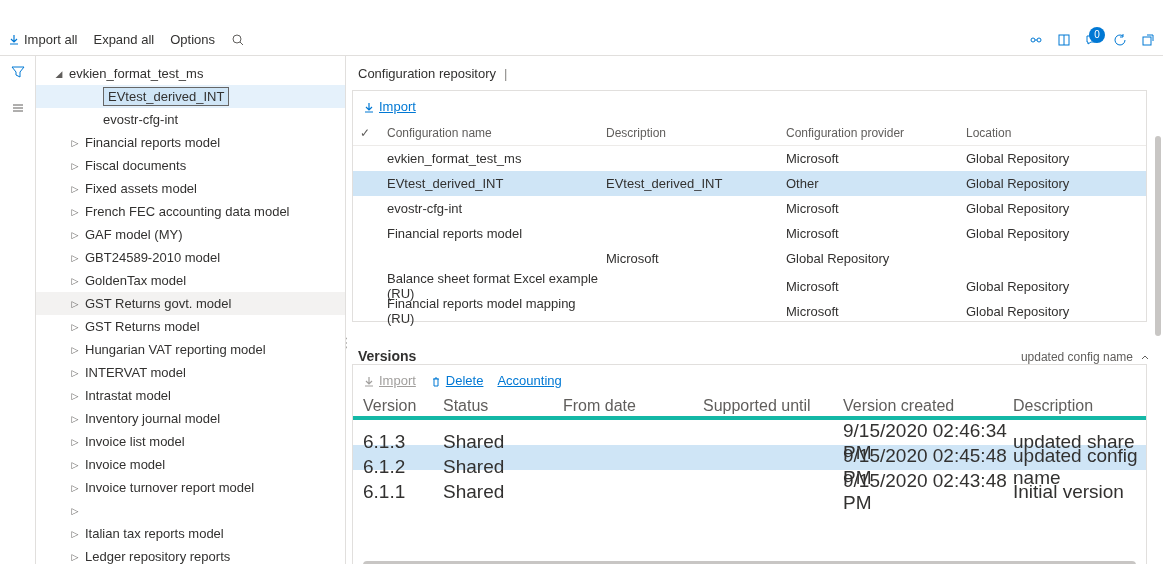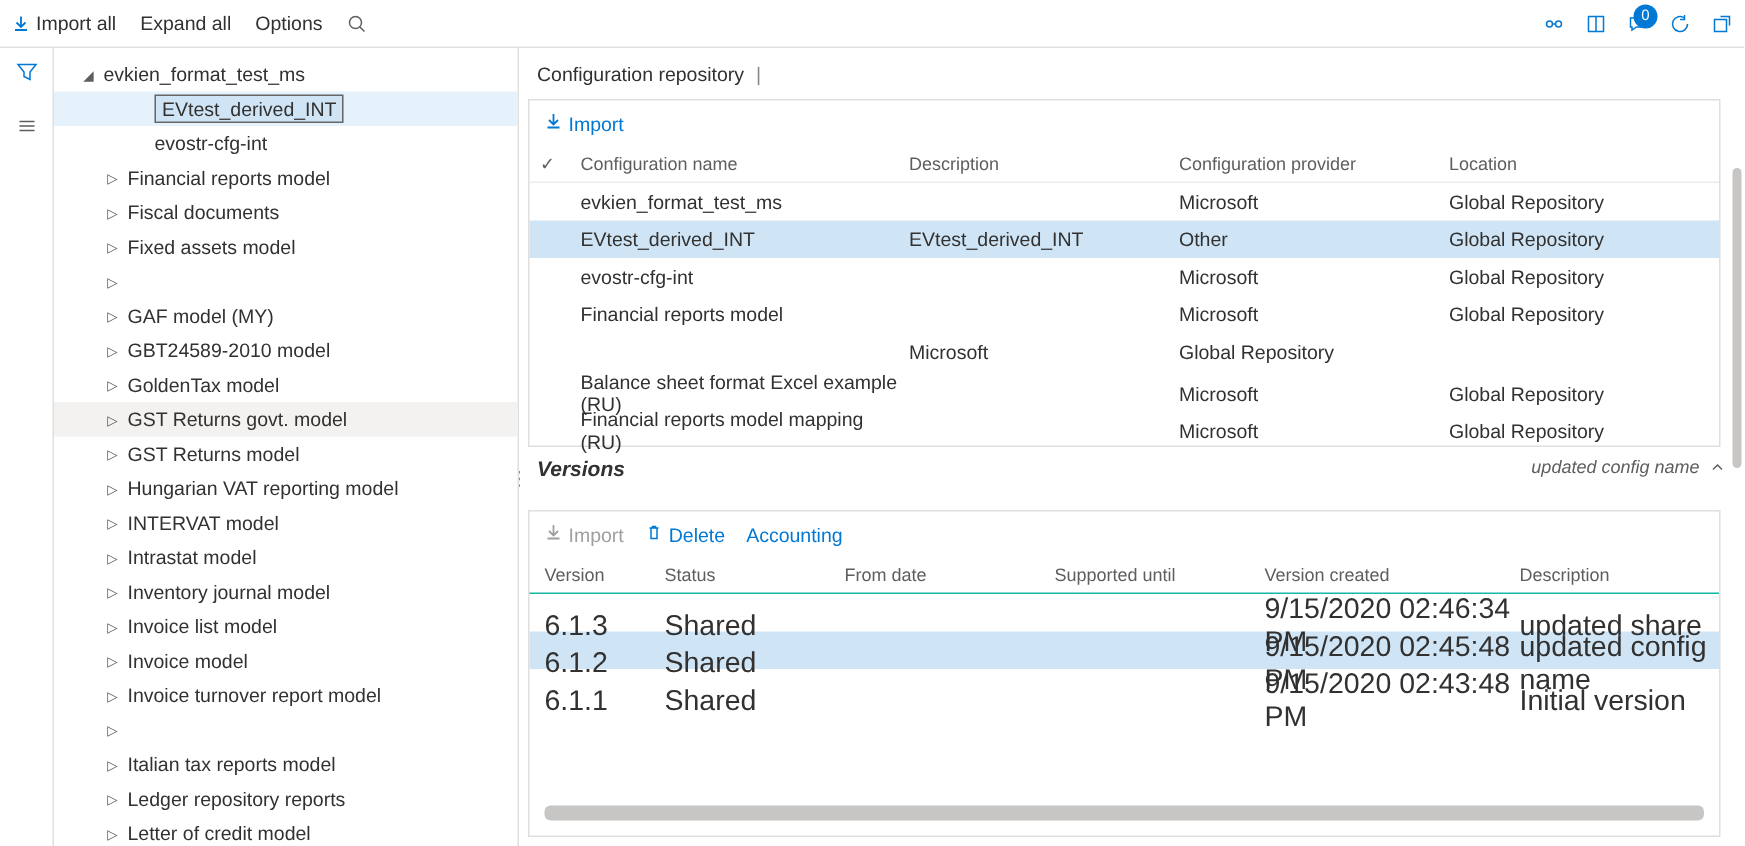--- a/index.html
+++ b/index.html
@@ -1,46 +1,46 @@
 <!DOCTYPE html>
 <html><head>
 <meta charset="utf-8">
 <style>
   * { box-sizing: border-box; margin: 0; padding: 0; }
   body { font-family: "Segoe UI", Tahoma, sans-serif; font-size: 13px; color: #323130; background: #fff; width: 1163px; height: 564px; overflow: hidden; }
-  .toolbar { display: flex; align-items: center; height: 32px; border-bottom: 1px solid #e1dfdd; padding: 0 8px; gap: 16px; }
+  .toolbar { display: flex; align-items: center; height: 32px; border-bottom: 1px solid #e1dfdd; padding: 0 8px; gap: 16px; margin-top: 24px; }
   .toolbar .left { display: flex; gap: 16px; align-items: center; }
   .toolbar .right { margin-left: auto; display: flex; gap: 14px; align-items: center; color: #0078d4; }
   .toolbar .item { display: flex; align-items: center; gap: 4px; cursor: pointer; color: #323130; }
   .main { display: flex; height: calc(100% - 32px); }
   .left-rail { width: 36px; border-right: 1px solid #e1dfdd; display: flex; flex-direction: column; align-items: center; padding-top: 8px; gap: 20px; color: #0078d4; }
   .tree-panel { width: 310px; border-right: 1px solid #e1dfdd; overflow-y: auto; padding: 6px 0; }
   .tree-row { display: flex; align-items: center; height: 23px; padding-left: 10px; gap: 5px; cursor: pointer; white-space: nowrap; }
   .tree-row .tri { width: 10px; font-size: 9px; color: #605e5c; display: inline-block; text-align: center; }
   .tree-row.indent2 { padding-left: 52px; }
   .tree-row.highlighted { background: #e5f1fb; }
   .tree-row.selected-outline span.label { border: 1px solid #666; padding: 1px 4px; background: #cfe5f6; }
   .tree-row.hover-grey { background: #f3f2f1; }
   .content { flex: 1; display: flex; flex-direction: column; overflow: hidden; position: relative; }
   .splitter { width: 6px; display:flex; align-items:center; justify-content:center; color:#8a8886; cursor: col-resize; position:absolute; left:-3px; top:50%; height:40px;}
   .header-bar { height: 34px; display: flex; align-items: center; padding: 0 12px; font-size: 13px; color: #323130; }
   .header-bar .sep { margin: 0 8px; color: #8a8886; }
   .card { border: 1px solid #e1dfdd; margin: 0 0 6px 0; display: flex; flex-direction: column; }
   .card .actions { display: flex; align-items: center; height: 30px; padding: 0 10px; gap: 14px; color: #0078d4; font-size: 13px; }
-  .card .actions .action { display: flex; align-items: flex-start; gap: 4px; cursor: pointer; }
+  .card .actions .action { display: flex; align-items: flex-end; gap: 4px; cursor: pointer; text-decoration: underline; }
   .config-table { width: 100%; }
   .tbl-head, .tbl-row { display: grid; grid-template-columns: 30px 1fr 180px 180px 180px; align-items: center; height: 25px; padding: 0 0 0 4px; font-size: 13px; }
   .tbl-head { color: #605e5c; border-bottom: 1px solid #edebe9; font-size: 12px; }
   .tbl-row { border-bottom: none; }
   .tbl-row.sel { background: #cfe5f6; }
   .tbl-head .check { width: 16px; text-align: center; color: #605e5c; }
-  .versions-header { display: flex; align-items: flex-start; height: 36px; padding: 0 12px; font-weight: 600; font-size: 14px; font-style: italic; }
+  .versions-header { display: flex; align-items: flex-end; height: 36px; padding: 0 12px; font-weight: 600; font-size: 14px; }
   .versions-header .right-info { margin-left: auto; font-weight: normal; font-size: 12px; color: #605e5c; display: flex; gap: 6px; align-items: center; }
   .ver-head, .ver-row { display: grid; grid-template-columns: 80px 120px 140px 140px 170px 170px 20px; align-items: center; height: 25px; padding: 0 10px; font-size: 19px; }
-  .ver-head { color: #605e5c; font-size: 12px; border-bottom: 1px solid #14b8a6; }
+  .ver-head { color: #605e5c; font-size: 16px; border-bottom: 4px solid #14b8a6; }
   .ver-row.sel { background: #cfe5f6; }
   .scroll-x { height: 10px; margin: 10px; background: linear-gradient(#c8c6c4,#c8c6c4); border-radius: 4px; }
   svg { display: block; }
   .badge { background:#0078d4; color:#fff; border-radius:8px; font-size:10px; width:16px; height:16px; display:flex; align-items:center; justify-content:center; }
   .content-scroll { position:absolute; right:2px; top:80px; width:6px; height:200px; background:#c8c6c4; border-radius:3px;}
 </style>
 </head>
 <body>
 
 <div class="toolbar">
@@ -139,20 +139,21 @@
         <div class="tree-row" style="padding-left: 34px;">
           <span class="tri">▷</span>
           <span class="label">Fiscal documents</span>
         </div>
         <div class="tree-row" style="padding-left: 34px;">
           <span class="tri">▷</span>
           <span class="label">Fixed assets model</span>
         </div>
         <div class="tree-row" style="padding-left: 34px;">
           <span class="tri">▷</span>
+          <span class="label">French FEC accounting data model</span>
         </div>
         <div class="tree-row" style="padding-left: 34px;">
           <span class="tri">▷</span>
           <span class="label">GAF model (MY)</span>
         </div>
         <div class="tree-row" style="padding-left: 34px;">
           <span class="tri">▷</span>
           <span class="label">GBT24589-2010 model</span>
         </div>
         <div class="tree-row" style="padding-left: 34px;">

